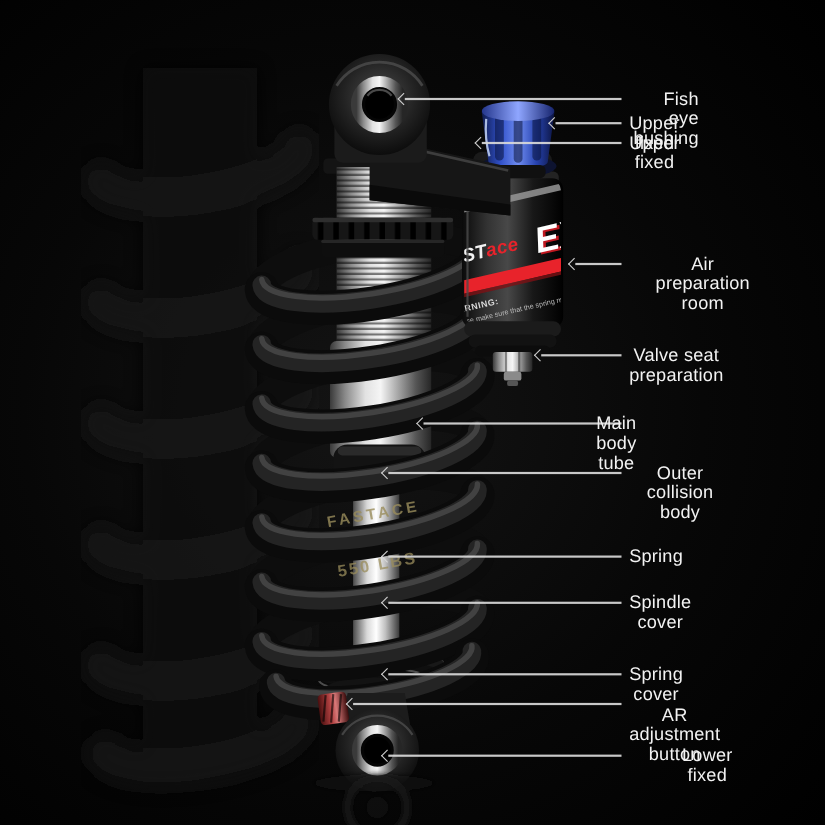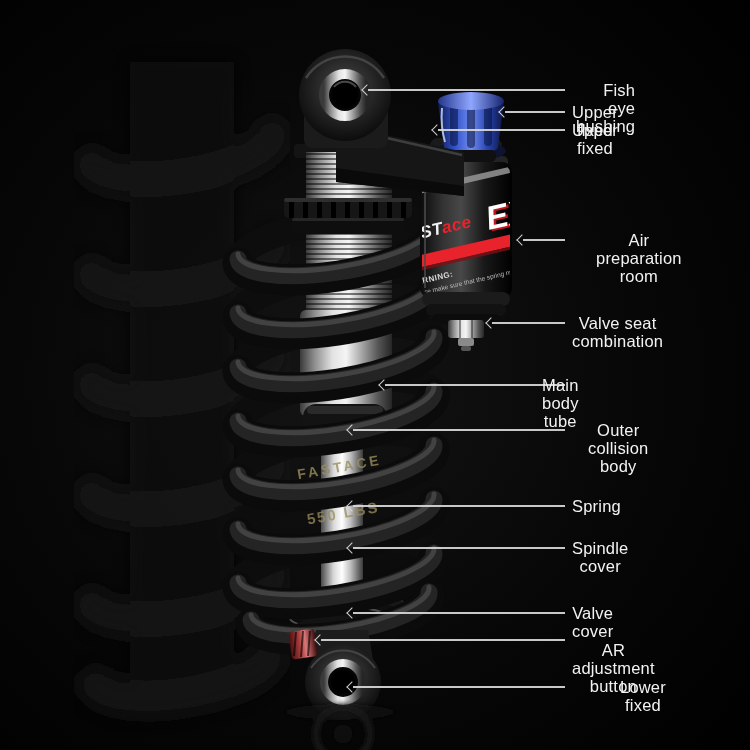--- a/index.html
+++ b/index.html
@@ -281,21 +281,21 @@
         <div class="ann-label" style="left: 572px; top: 121px;">Upper fixed</div>
       </div>
       <div class="ann">
         <div class="ann-line" style="left: 523px; top: 239.2px; width: 42px;"></div>
         <div class="ann-arrow" style="left: 518px; top: 236px;"></div>
         <div class="ann-label" style="left: 596px; top: 231px;">Air preparation room</div>
       </div>
       <div class="ann">
         <div class="ann-line" style="left: 492px; top: 322.2px; width: 73px;"></div>
         <div class="ann-arrow" style="left: 487px; top: 319px;"></div>
-        <div class="ann-label" style="left: 572px; top: 314px;">Valve seat combination</div>
+        <div class="ann-label" style="left: 572px; top: 314px;">Valve seat preparation</div>
       </div>
       <div class="ann">
         <div class="ann-line" style="left: 385px; top: 384.2px; width: 180px;"></div>
         <div class="ann-arrow" style="left: 380px; top: 381px;"></div>
         <div class="ann-label" style="left: 542px; top: 376px;">Main body tube</div>
       </div>
       <div class="ann">
         <div class="ann-line" style="left: 353px; top: 429.2px; width: 212px;"></div>
         <div class="ann-arrow" style="left: 348px; top: 426px;"></div>
         <div class="ann-label" style="left: 588px; top: 421px;">Outer collision body</div>
@@ -306,21 +306,21 @@
         <div class="ann-label" style="left: 572px; top: 497px;">Spring</div>
       </div>
       <div class="ann">
         <div class="ann-line" style="left: 353px; top: 547.2px; width: 212px;"></div>
         <div class="ann-arrow" style="left: 348px; top: 544px;"></div>
         <div class="ann-label" style="left: 572px; top: 539px;">Spindle cover</div>
       </div>
       <div class="ann">
         <div class="ann-line" style="left: 353px; top: 612.2px; width: 212px;"></div>
         <div class="ann-arrow" style="left: 348px; top: 609px;"></div>
-        <div class="ann-label" style="left: 572px; top: 604px;">Valve cover</div>
+        <div class="ann-label" style="left: 572px; top: 604px;">Spring cover</div>
       </div>
       <div class="ann">
         <div class="ann-line" style="left: 321px; top: 639.2px; width: 244px;"></div>
         <div class="ann-arrow" style="left: 316px; top: 636px;"></div>
         <div class="ann-label" style="left: 572px; top: 641px;">AR adjustment
 button</div>
       </div>
       <div class="ann">
         <div class="ann-line" style="left: 353px; top: 686.2px; width: 212px;"></div>
         <div class="ann-arrow" style="left: 348px; top: 683px;"></div>

